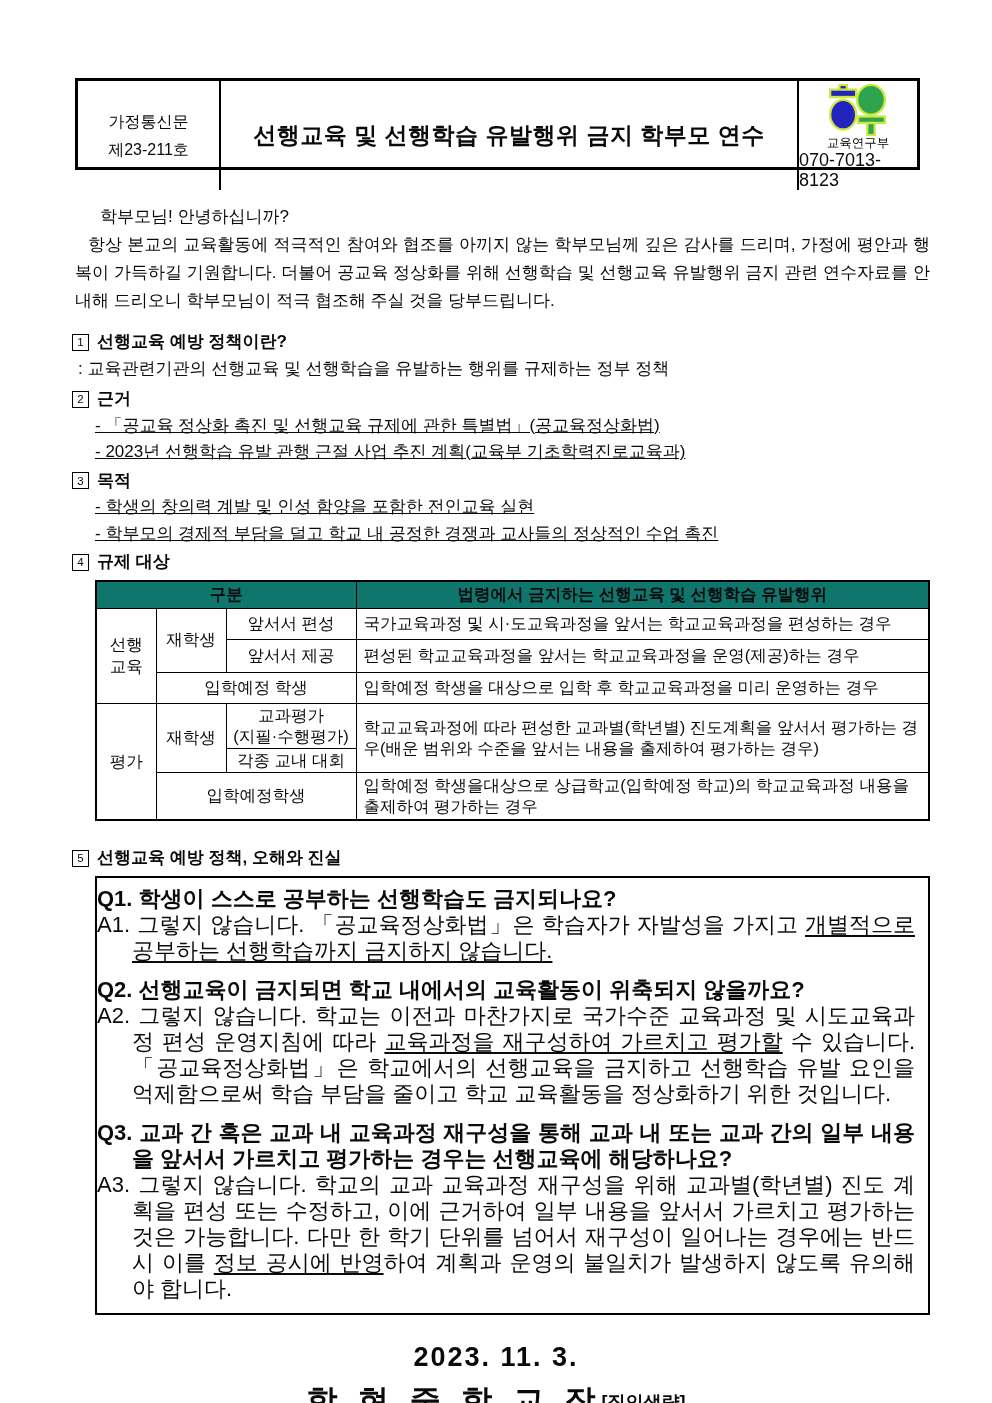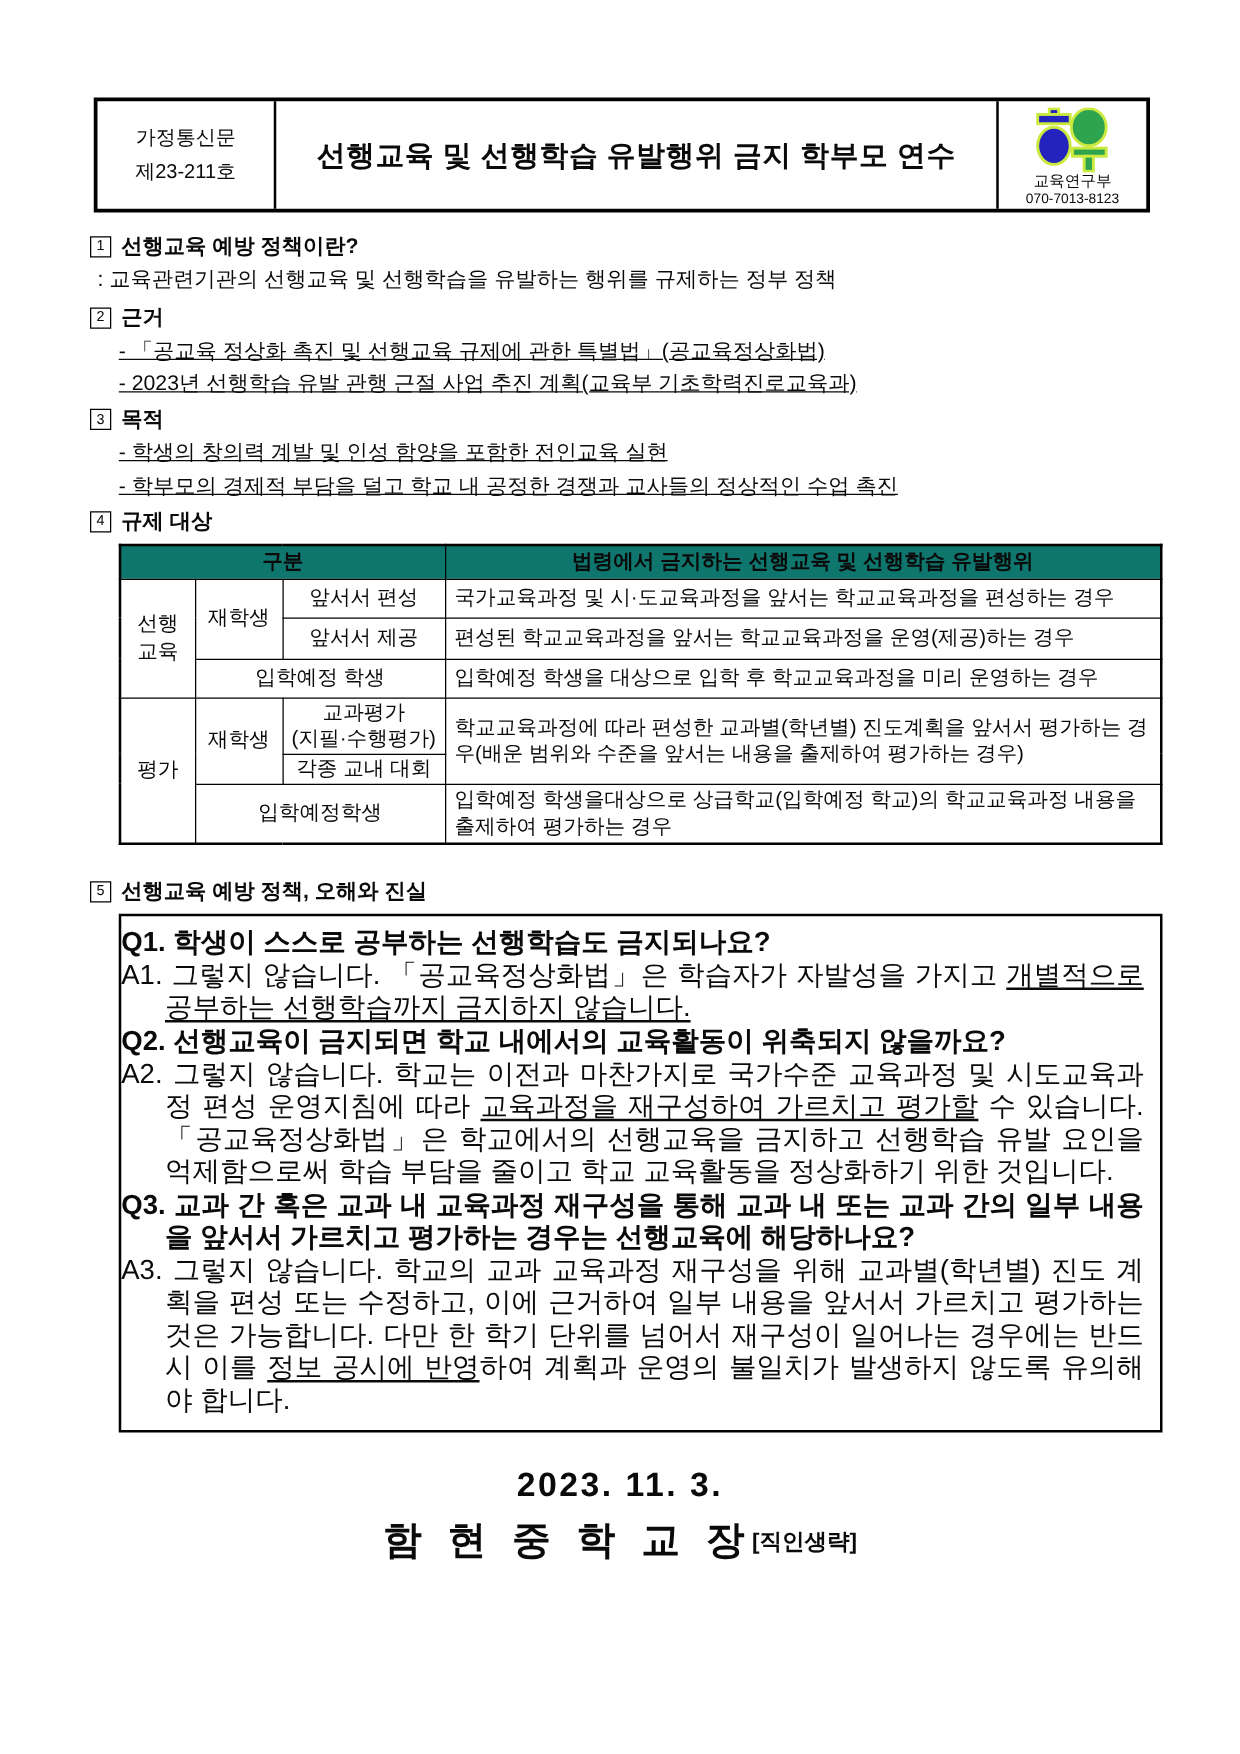--- a/index.html
+++ b/index.html
@@ -25,21 +25,21 @@
     border:3px solid #000;
     display:grid;
     grid-template-columns:143px 1fr 118px;
     height:86px;
   }
   .hdr-cell{display:flex;flex-direction:column;align-items:center;justify-content:center;}
   .hdr-doc{border-right:2px solid #000;font-size:16px;line-height:1.7;}
   .hdr-title{font-size:23px;font-weight:bold;white-space:nowrap;letter-spacing:0.5px;border-right:2px solid #000;}
   .hdr-logo{padding-top:3px;line-height:1.1;}
   .hdr-logo .dept{font-size:12.5px;margin-top:1px;}
-  .hdr-logo .phone{font-size:11px;}
+  .hdr-logo .phone{font-size:18px;}
   
   .intro{margin:33px 62px 0 75px;font-size:17px;line-height:28px;}
   .intro p{margin:0;}
   .intro .greet{text-indent:25px;}
   .intro .body{text-indent:13px;text-align:justify;}
   
   .sec{margin:0 62px 0 72px;font-size:17px;line-height:26.5px;}
   .sec .head{font-weight:bold;display:flex;align-items:center;}
   .numbox{
     display:inline-flex;align-items:center;justify-content:center;
@@ -77,21 +77,21 @@
   
   .qa-box{
     margin:4px 0 0 95px;
     width:835px;
     box-sizing:border-box;
     border:2.5px solid #000;
     padding:8px 13px 11px 0;
     font-size:22px;
     line-height:26px;
   }
-  .qa-group{margin-top:1px;}
+  .qa-group{margin-top:13px;}
   .qa-group:first-child{margin-top:0;}
   .qa-box p{margin:0;padding-left:35px;text-indent:-35px;text-align:justify;}
   .qa-box p.q{font-weight:bold;}
   .qa-box span.u{text-decoration:underline;text-underline-offset:3px;}
   
   .date{margin-top:27px;text-align:center;font-size:27px;font-weight:bold;letter-spacing:2px;}
   .school{margin-top:7px;text-align:center;font-size:31px;font-weight:bold;letter-spacing:6px;}
   .school .stamp{font-size:18px;letter-spacing:0;vertical-align:3px;}
 </style>
 </head>
@@ -114,20 +114,24 @@
           <ellipse cx="47" cy="17" rx="15" ry="16" fill="var(--logo-green)"></ellipse>
           <rect x="33" y="35" width="29" height="7" fill="var(--logo-green)"></rect>
           <rect x="43" y="42" width="8" height="13" fill="var(--logo-green)"></rect>
         </g>
       </svg>
       <span class="dept">교육연구부</span>
       <span class="phone">070-7013-8123</span>
     </div>
   </div>
 
+  <div class="intro">
+    <p class="greet">학부모님! 안녕하십니까?</p>
+    <p class="body">항상 본교의 교육활동에 적극적인 참여와 협조를 아끼지 않는 학부모님께 깊은 감사를 드리며, 가정에 평안과 행복이 가득하길 기원합니다. 더불어 공교육 정상화를 위해 선행학습 및 선행교육 유발행위 금지 관련 연수자료를 안내해 드리오니 학부모님이 적극 협조해 주실 것을 당부드립니다.</p>
+  </div>
 
   <div class="sec sec1">
     <div class="head">
       <span class="numbox">1</span>
       <span>선행교육 예방 정책이란?</span>
     </div>
     <p class="line colon-line">: 교육관련기관의 선행교육 및 선행학습을 유발하는 행위를 규제하는 정부 정책</p>
   </div>
 
   <div class="sec sec2">

